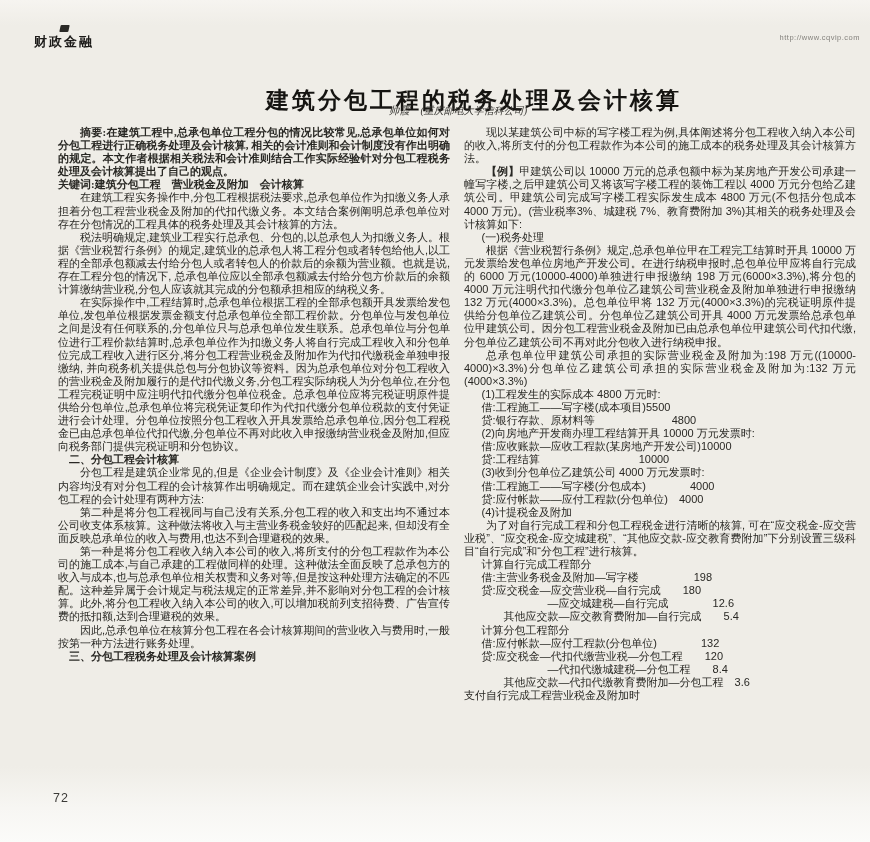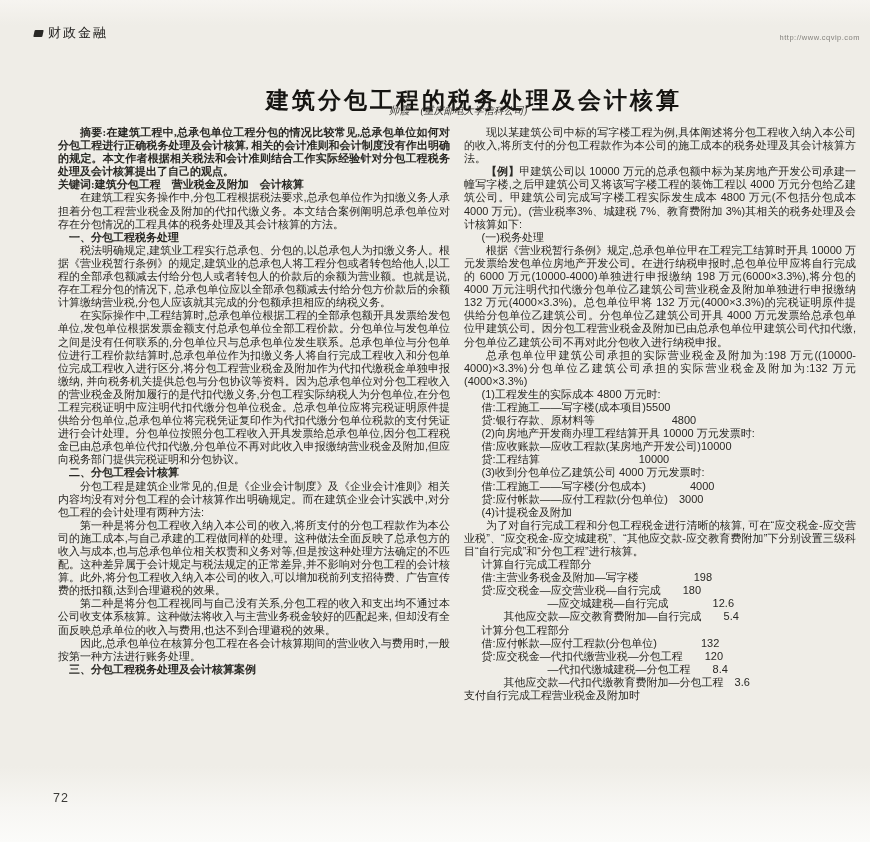--- a/index.html
+++ b/index.html
@@ -12,22 +12,22 @@
     position:absolute;left:0;top:0;width:870px;height:842px;
     background:linear-gradient(180deg,#f6f4f0 0%,#efede7 3%,#efede7 91%,#f7f6f3 96%,#fbfbf9 100%);
     color:#262522;
   }
   .url{
     position:absolute;top:5px;right:10px;
     font-size:7.5px;color:#84827d;letter-spacing:.5px;margin-top:28px;
   }
   .section-header{
     position:absolute;top:24px;left:34px;
-    display:flex;align-items:center;gap:5px;
-    font-size:13px;font-weight:normal;letter-spacing:2px;color:#1d1c1a;
+    display:flex;align-items:center;
+    font-size:13px;font-weight:bold;letter-spacing:2px;color:#1d1c1a;flex-direction:column;
   }
   .mark{
     display:inline-block;width:9px;height:9px;background:#2a2926;
     transform:skewX(-12deg) scaleY(.8);border-radius:1px;
   }
   .title{
     position:absolute;top:69px;left:60px;width:796px;margin:16px;
     text-align:center;font-size:23px;font-weight:bold;
     letter-spacing:3px;color:#151411;
   }
@@ -74,46 +74,45 @@
     <span class="author">帅霞</span>
     <span class="affil">(重庆邮电大学信科公司)</span>
   </div>
 
   <div class="columns">
 
     <div class="col">
       <p class="ind b kai">摘要:在建筑工程中,总承包单位工程分包的情况比较常见,总承包单位如何对分包工程进行正确税务处理及会计核算, 相关的会计准则和会计制度没有作出明确的规定。本文作者根据相关税法和会计准则结合工作实际经验针对分包工程税务处理及会计核算提出了自己的观点。</p>
       <p class="b kai entry flush">关键词:建筑分包工程　营业税金及附加　会计核算</p>
       <p class="ind">在建筑工程实务操作中,分包工程根据税法要求,总承包单位作为扣缴义务人承担着分包工程营业税金及附加的代扣代缴义务。本文结合案例阐明总承包单位对存在分包情况的工程具体的税务处理及其会计核算的方法。</p>
-      <p class="h">一、分包工程税务处理</p>
       <p class="ind">税法明确规定,建筑业工程实行总承包、分包的,以总承包人为扣缴义务人。根据《营业税暂行条例》的规定,建筑业的总承包人将工程分包或者转包给他人,以工程的全部承包额减去付给分包人或者转包人的价款后的余额为营业额。也就是说,存在工程分包的情况下, 总承包单位应以全部承包额减去付给分包方价款后的余额计算缴纳营业税,分包人应该就其完成的分包额承担相应的纳税义务。</p>
       <p class="ind">在实际操作中,工程结算时,总承包单位根据工程的全部承包额开具发票给发包单位,发包单位根据发票金额支付总承包单位全部工程价款。分包单位与发包单位之间是没有任何联系的,分包单位只与总承包单位发生联系。总承包单位与分包单位进行工程价款结算时,总承包单位作为扣缴义务人将自行完成工程收入和分包单位完成工程收入进行区分,将分包工程营业税金及附加作为代扣代缴税金单独申报缴纳, 并向税务机关提供总包与分包协议等资料。因为总承包单位对分包工程收入的营业税金及附加履行的是代扣代缴义务,分包工程实际纳税人为分包单位,在分包工程完税证明中应注明代扣代缴分包单位税金。总承包单位应将完税证明原件提供给分包单位,总承包单位将完税凭证复印作为代扣代缴分包单位税款的支付凭证进行会计处理。分包单位按照分包工程收入开具发票给总承包单位,因分包工程税金已由总承包单位代扣代缴,分包单位不再对此收入申报缴纳营业税金及附加,但应向税务部门提供完税证明和分包协议。</p>
       <p class="h">二、分包工程会计核算</p>
       <p class="ind">分包工程是建筑企业常见的,但是《企业会计制度》及《企业会计准则》相关内容均没有对分包工程的会计核算作出明确规定。而在建筑企业会计实践中,对分包工程的会计处理有两种方法:</p>
+      <p class="ind">第二种是将分包工程视同与自己没有关系,分包工程的收入和支出均不通过本公司收支体系核算。这种做法将收入与主营业务税金较好的匹配起来, 但却没有全面反映总承单位的收入与费用,也达不到合理避税的效果。</p>
       <p class="ind">第一种是将分包工程收入纳入本公司的收入,将所支付的分包工程款作为本公司的施工成本,与自己承建的工程做同样的处理。这种做法全面反映了总承包方的收入与成本,也与总承包单位相关权责和义务对等,但是按这种处理方法确定的不匹配。这种差异属于会计规定与税法规定的正常差异,并不影响对分包工程的会计核算。此外,将分包工程收入纳入本公司的收入,可以增加税前列支招待费、广告宣传费的抵扣额,达到合理避税的效果。</p>
-      <p class="ind">第二种是将分包工程视同与自己没有关系,分包工程的收入和支出均不通过本公司收支体系核算。这种做法将收入与主营业务税金较好的匹配起来, 但却没有全面反映总承单位的收入与费用,也达不到合理避税的效果。</p>
       <p class="ind">因此,总承包单位在核算分包工程在各会计核算期间的营业收入与费用时,一般按第一种方法进行账务处理。</p>
       <p class="h">三、分包工程税务处理及会计核算案例</p>
     </div>
 
     <div class="col">
       <p class="ind">现以某建筑公司中标的写字楼工程为例,具体阐述将分包工程收入纳入本公司的收入,将所支付的分包工程款作为本公司的施工成本的税务处理及其会计核算方法。</p>
       <p class="ind"><span class="b">【例】</span><span>甲建筑公司以 10000 万元的总承包额中标为某房地产开发公司承建一幢写字楼,之后甲建筑公司又将该写字楼工程的装饰工程以 4000 万元分包给乙建筑公司。甲建筑公司完成写字楼工程实际发生成本 4800 万元(不包括分包成本 4000 万元)。(营业税率3%、城建税 7%、教育费附加 3%)其相关的税务处理及会计核算如下:</span></p>
       <p class="hsub">(一)税务处理</p>
       <p class="ind">根据《营业税暂行条例》规定,总承包单位甲在工程完工结算时开具 10000 万元发票给发包单位房地产开发公司。在进行纳税申报时,总包单位甲应将自行完成的 6000 万元(10000-4000)单独进行申报缴纳 198 万元(6000×3.3%),将分包的 4000 万元注明代扣代缴分包单位乙建筑公司营业税金及附加单独进行申报缴纳 132 万元(4000×3.3%)。总包单位甲将 132 万元(4000×3.3%)的完税证明原件提供给分包单位乙建筑公司。分包单位乙建筑公司开具 4000 万元发票给总承包单位甲建筑公司。因分包工程营业税金及附加已由总承包单位甲建筑公司代扣代缴,分包单位乙建筑公司不再对此分包收入进行纳税申报。</p>
       <p class="ind">总承包单位甲建筑公司承担的实际营业税金及附加为:198 万元((10000-4000)×3.3%)分包单位乙建筑公司承担的实际营业税金及附加为:132 万元(4000×3.3%)</p>
       <div class="entry">(1)工程发生的实际成本 4800 万元时:</div>
       <div class="entry">借:工程施工——写字楼(成本项目)5500</div>
       <div class="entry">贷:银行存款、原材料等　　　　　　　4800</div>
       <div class="entry">(2)向房地产开发商办理工程结算开具 10000 万元发票时:</div>
       <div class="entry">借:应收账款—应收工程款(某房地产开发公司)10000</div>
       <div class="entry">贷:工程结算　　　　　　　　　10000</div>
       <div class="entry">(3)收到分包单位乙建筑公司 4000 万元发票时:</div>
       <div class="entry">借:工程施工——写字楼(分包成本)　　　　4000</div>
-      <div class="entry">贷:应付帐款——应付工程款(分包单位)　3000</div>
+      <div class="entry">贷:应付帐款——应付工程款(分包单位)　4000</div>
       <div class="entry">(4)计提税金及附加</div>
       <p class="ind">为了对自行完成工程和分包工程税金进行清晰的核算, 可在“应交税金-应交营业税”、“应交税金-应交城建税”、“其他应交款-应交教育费附加”下分别设置三级科目“自行完成”和“分包工程”进行核算。</p>
       <div class="entry">计算自行完成工程部分</div>
       <div class="entry">借:主营业务税金及附加—写字楼　　　　　198</div>
       <div class="entry">贷:应交税金—应交营业税—自行完成　　180</div>
       <div class="entry">　　　　　　—应交城建税—自行完成　　　　12.6</div>
       <div class="entry">　　其他应交款—应交教育费附加—自行完成　　5.4</div>
       <div class="entry">计算分包工程部分</div>
       <div class="entry">借:应付帐款—应付工程款(分包单位)　　　　132</div>
       <div class="entry">贷:应交税金—代扣代缴营业税—分包工程　　120</div>

